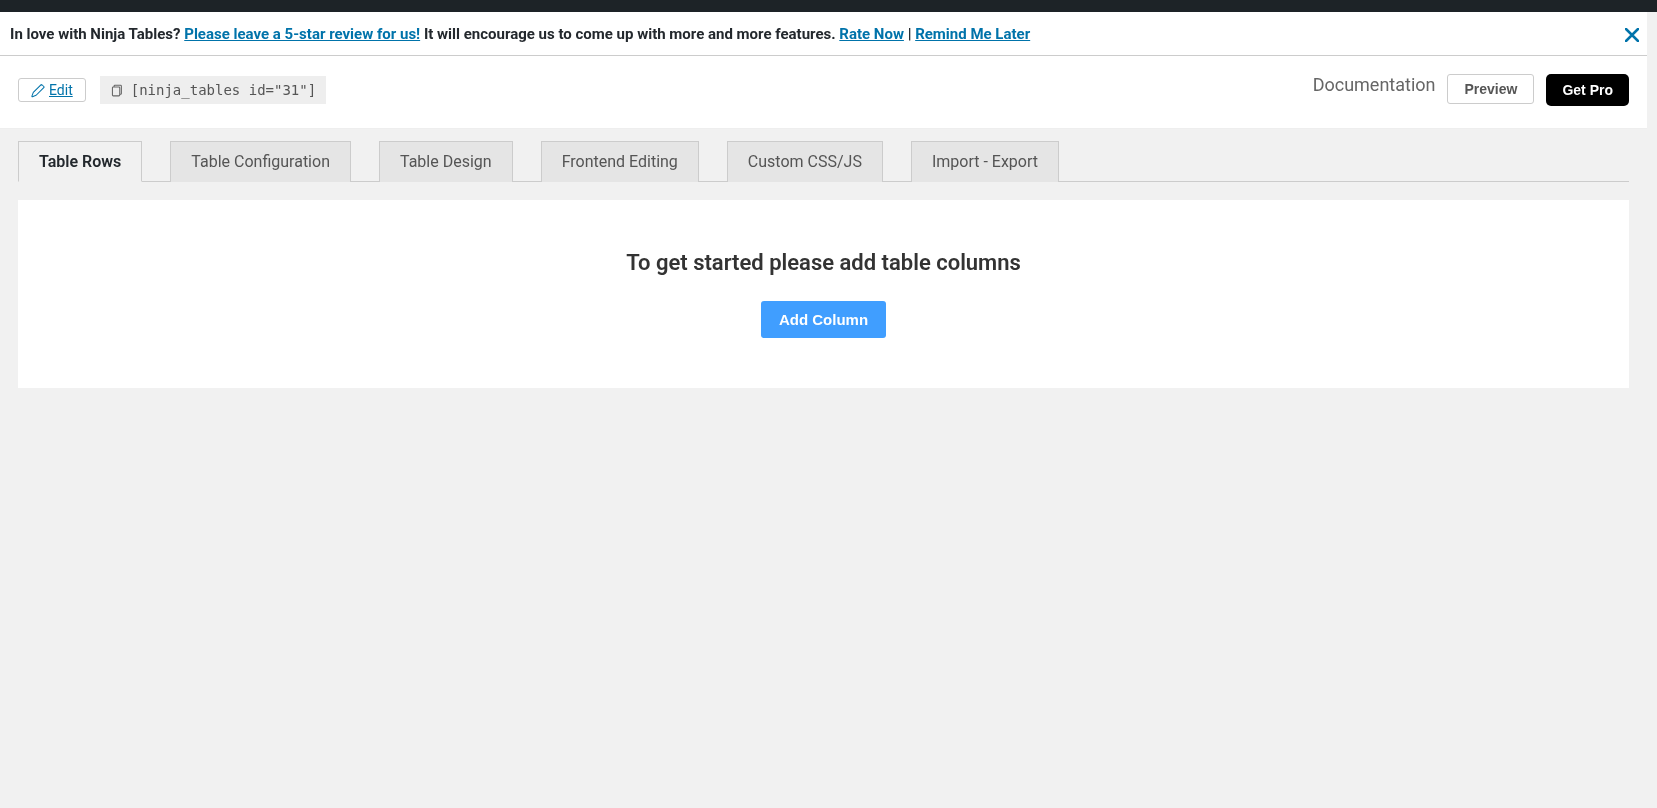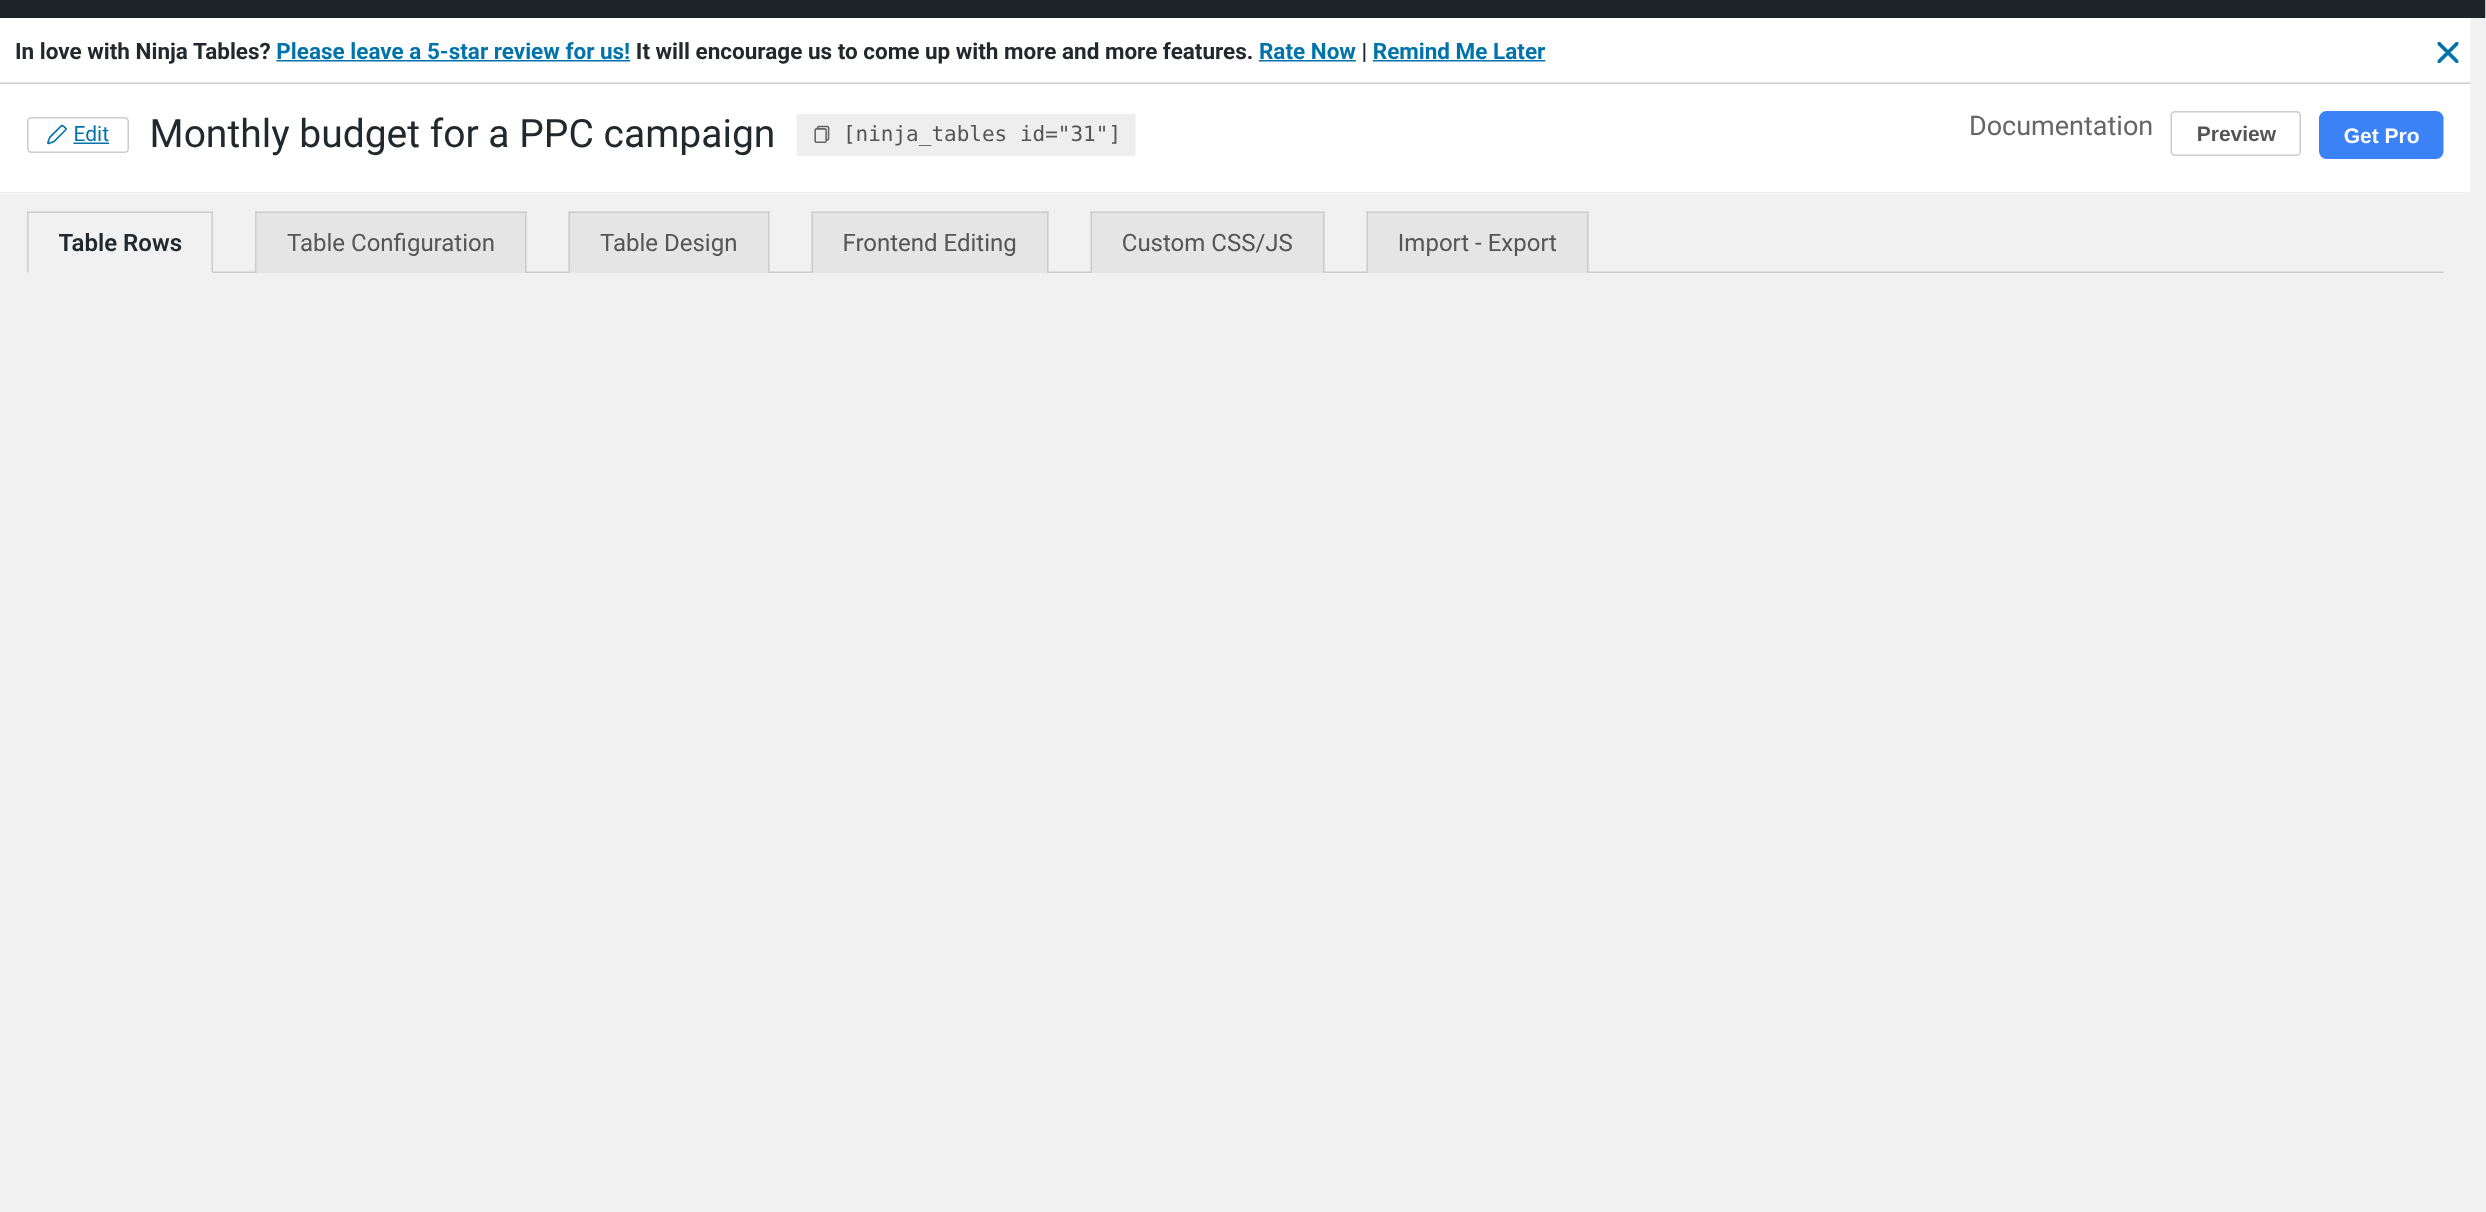--- a/index.html
+++ b/index.html
@@ -95,21 +95,21 @@
     border: 1px solid #ccc;
     background: #fff;
     border-radius: 3px;
     padding: 6px 16px;
     font-size: 14px;
     font-weight: 600;
     color: #555;
     cursor: pointer;
   }
   .getpro-btn {
-    background: #3b82f6;
+    background: #000000;
     color: #fff;
     border: none;
     border-radius: 5px;
     padding: 8px 16px;
     font-size: 14px;
     font-weight: 600;
     cursor: pointer;
   }
   .tabs-wrap {
     padding: 12px 18px 0 18px;
@@ -184,21 +184,20 @@
 
   <div class="header">
     <span class="edit-btn">
       <span>
         <svg width="14" height="14" viewBox="0 0 16 16">
             <path d="M12.146 1.146a.5.5 0 0 1 .708 0l2 2a.5.5 0 0 1 0 .708l-9 9a.5.5 0 0 1-.168.11l-4 1.5a.5.5 0 0 1-.65-.65l1.5-4a.5.5 0 0 1 .11-.168l9-9z" fill="none" stroke="#0073aa" stroke-width="1.2"></path>
           </svg>
       </span>
       <span>Edit</span>
     </span>
-    <span class="title">Monthly budget for a PPC campaign</span>
     <span class="shortcode-box">
       <span class="copy-icon">
         <svg width="13" height="14" viewBox="0 0 16 16">
             <rect x="3" y="3" width="9" height="11" rx="1" fill="none" stroke="#666" stroke-width="1.3"></rect>
             <path d="M5 3 V2 a1 1 0 0 1 1-1 h7 a1 1 0 0 1 1 1 v9 a1 1 0 0 1-1 1 h-1" fill="none" stroke="#666" stroke-width="1.3"></path>
           </svg>
       </span>
       <span>[ninja_tables id="31"]</span>
     </span>
     <div class="header-right">
@@ -212,14 +211,18 @@
     <div class="tabs">
       <div class="tab active">Table Rows</div>
       <div class="tab">Table Configuration</div>
       <div class="tab">Table Design</div>
       <div class="tab">Frontend Editing</div>
       <div class="tab">Custom CSS/JS</div>
       <div class="tab">Import - Export</div>
     </div>
   </div>
 
+  <div class="content-card">
+    <div class="empty-title">To get started please add table columns</div>
+    <button class="add-btn">Add Column</button>
+  </div>
 
 </div>
 
 </body></html>

